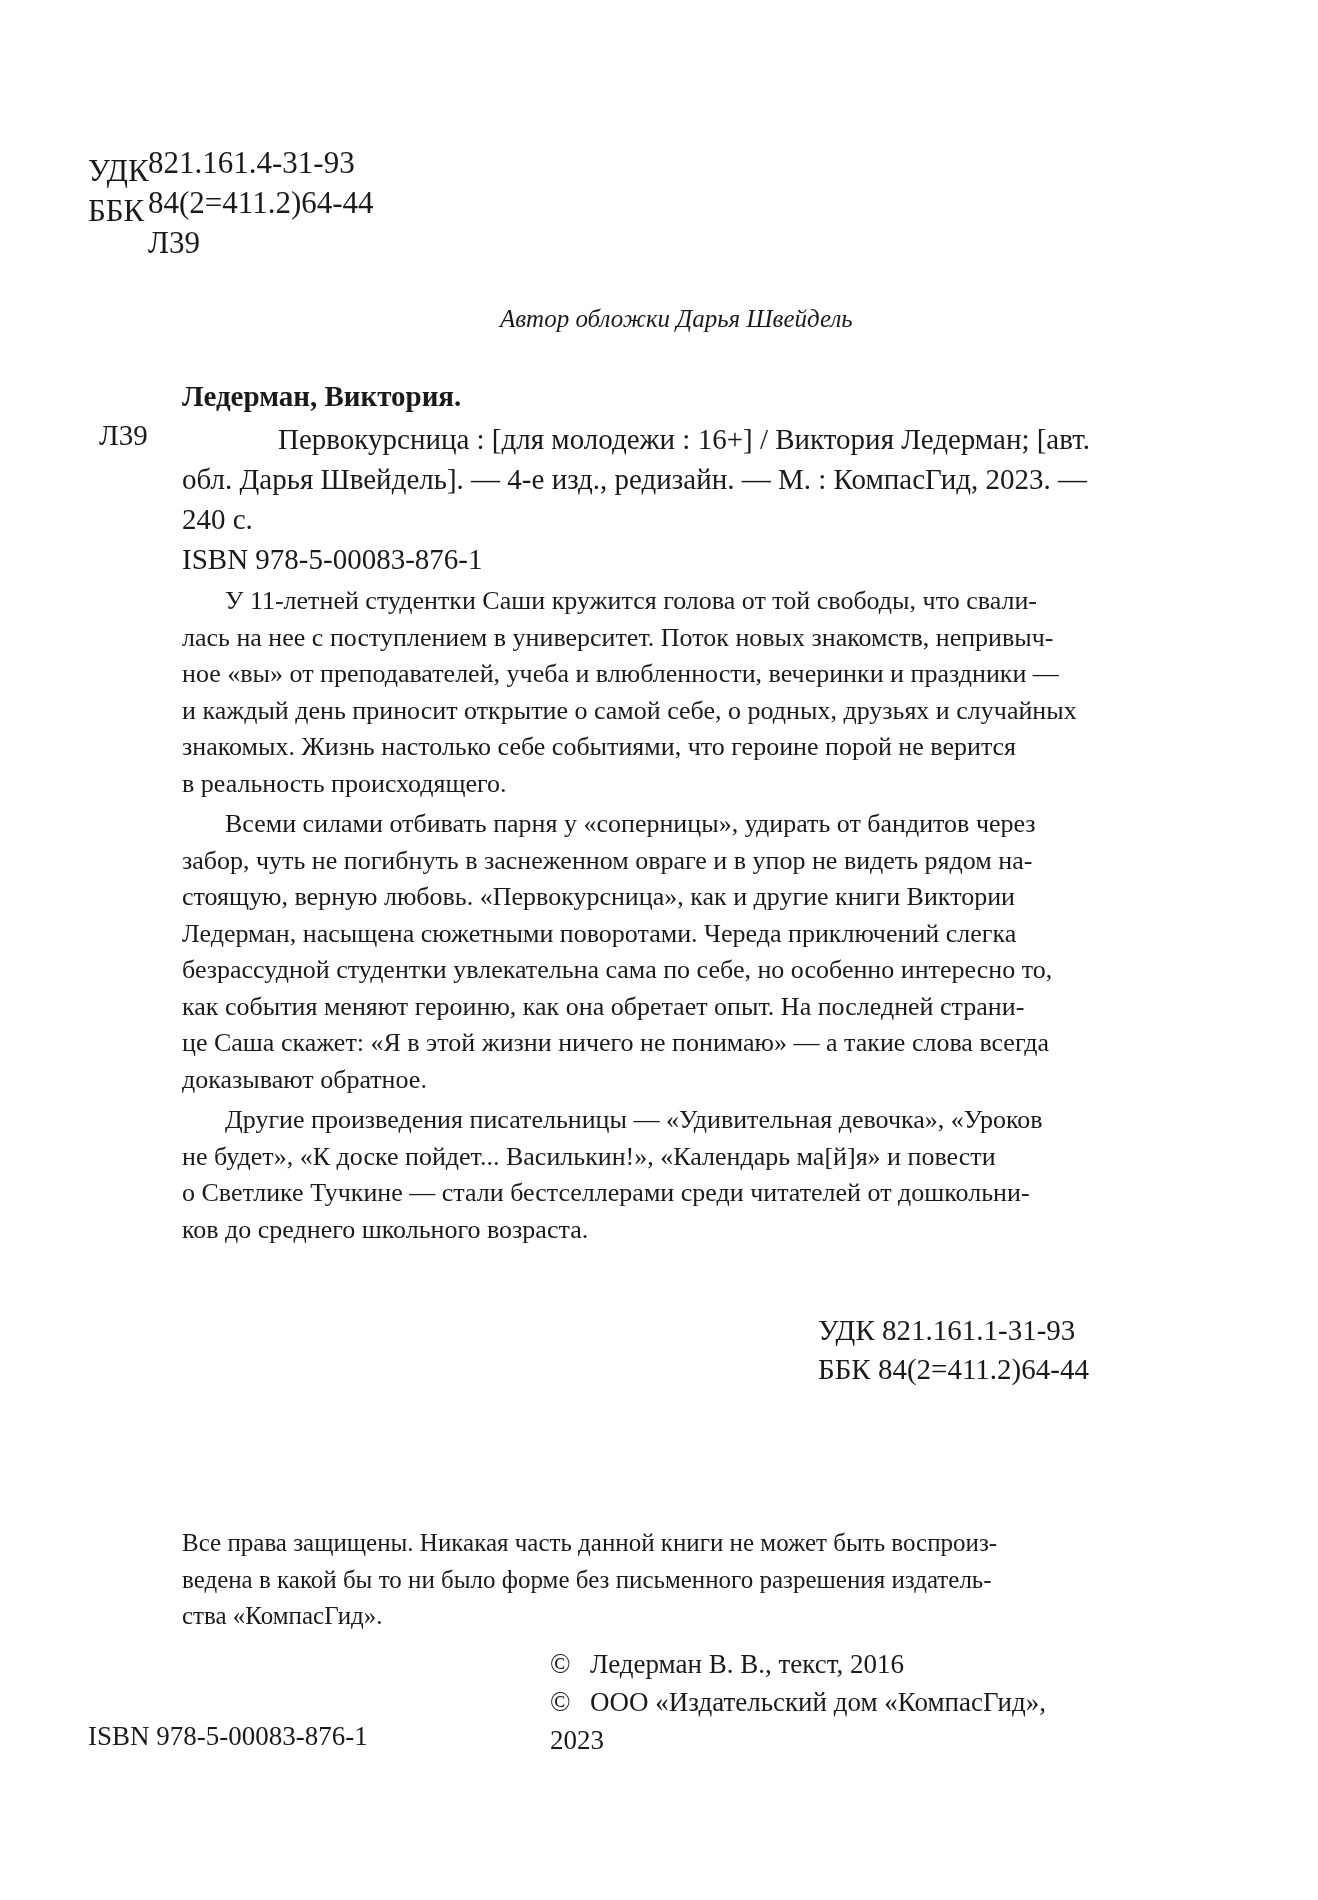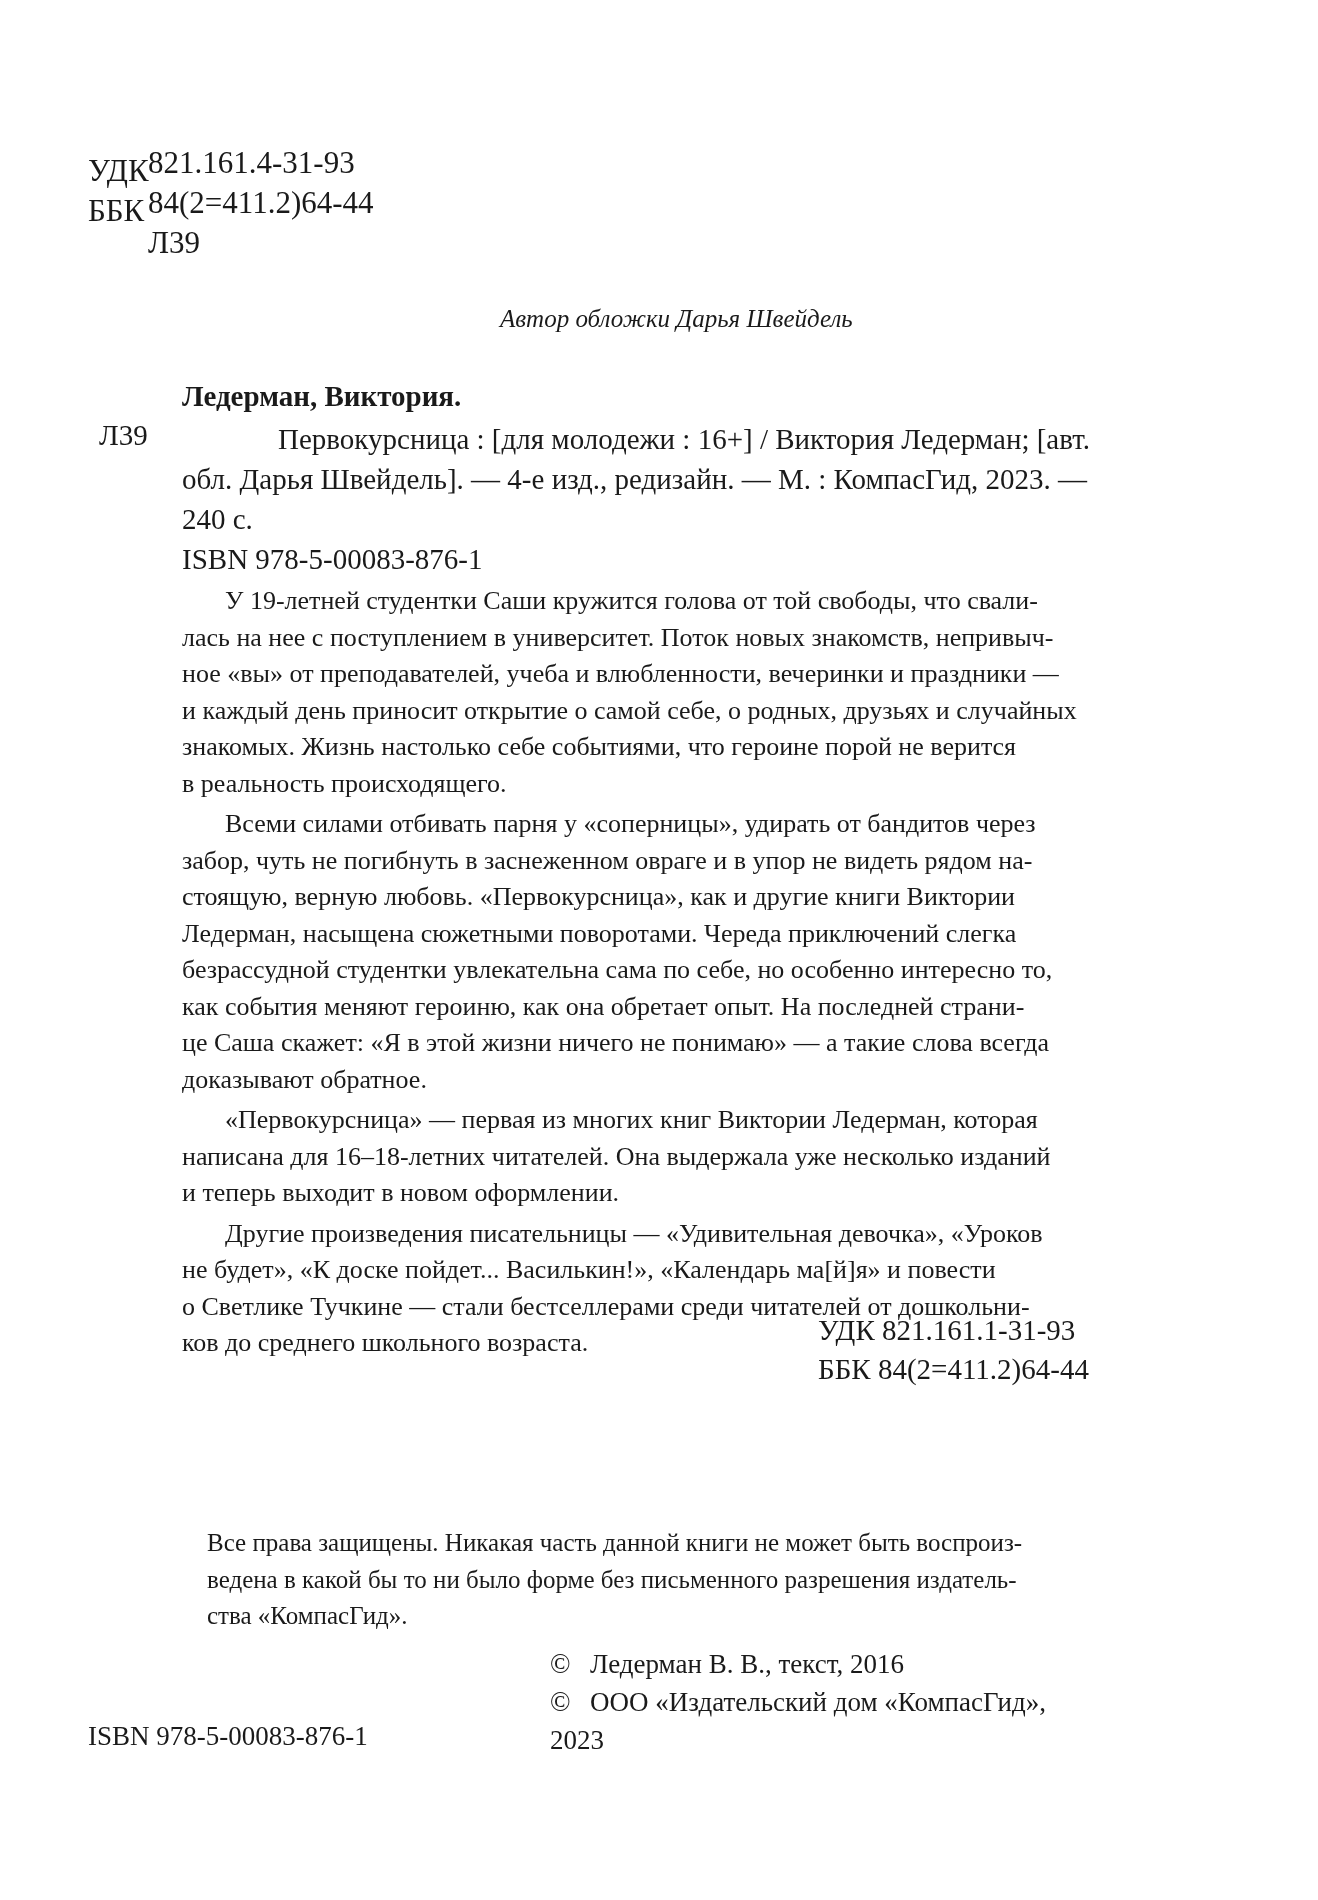--- a/index.html
+++ b/index.html
@@ -73,21 +73,20 @@
       line-height: 39px;
       white-space: nowrap;
     }
 
     
     .rights {
       position: absolute;
       left: 182px; top: 1525px;
       font-size: 25px;
       line-height: 36.5px;
-      margin-left: 25px;
     }
     .rights .line { display: block; white-space: nowrap; }
 
     
     .copyright {
       position: absolute;
       left: 550px; top: 1645px;
       font-size: 27px;
       line-height: 38px;
     }
@@ -122,41 +121,36 @@
 <div class="bib-code">Л39</div>
 <div class="bib-body">
   <span class="line indent">Первокурсница : [для молодежи : 16+] / Виктория Ледерман; [авт.</span>
   <span class="line">обл. Дарья Швейдель]. — 4-е изд., редизайн. — М. : КомпасГид, 2023. —</span>
   <span class="line">240 с.</span>
   <span class="line">ISBN 978-5-00083-876-1</span>
 </div>
 
 <div class="annotation">
   <div class="para">
-    <span class="line first">У 19-летней студентки Саши кружится голова от той свободы, что свали-</span>
+    <span class="line first">У 11-летней студентки Саши кружится голова от той свободы, что свали-</span>
     <span class="line">лась на нее с поступлением в университет. Поток новых знакомств, непривыч-</span>
     <span class="line">ное «вы» от преподавателей, учеба и влюбленности, вечеринки и праздники —</span>
     <span class="line">и каждый день приносит открытие о самой себе, о родных, друзьях и случайных</span>
     <span class="line">знакомых. Жизнь настолько себе событиями, что героине порой не верится</span>
     <span class="line">в реальность происходящего.</span>
   </div>
   <div class="para">
     <span class="line first">Всеми силами отбивать парня у «соперницы», удирать от бандитов через</span>
     <span class="line">забор, чуть не погибнуть в заснеженном овраге и в упор не видеть рядом на-</span>
     <span class="line">стоящую, верную любовь. «Первокурсница», как и другие книги Виктории</span>
     <span class="line">Ледерман, насыщена сюжетными поворотами. Череда приключений слегка</span>
     <span class="line">безрассудной студентки увлекательна сама по себе, но особенно интересно то,</span>
     <span class="line">как события меняют героиню, как она обретает опыт. На последней страни-</span>
     <span class="line">це Саша скажет: «Я в этой жизни ничего не понимаю» — а такие слова всегда</span>
     <span class="line">доказывают обратное.</span>
-  </div>
-  <div class="para">
-    <span class="line first">«Первокурсница» — первая из многих книг Виктории Ледерман, которая</span>
-    <span class="line">написана для 16–18-летних читателей. Она выдержала уже несколько изданий</span>
-    <span class="line">и теперь выходит в новом оформлении.</span>
   </div>
   <div class="para">
     <span class="line first">Другие произведения писательницы — «Удивительная девочка», «Уроков</span>
     <span class="line">не будет», «К доске пойдет... Василькин!», «Календарь ма[й]я» и повести</span>
     <span class="line">о Светлике Тучкине — стали бестселлерами среди читателей от дошкольни-</span>
     <span class="line">ков до среднего школьного возраста.</span>
   </div>
 </div>
 
 <div class="bottom-cls">

